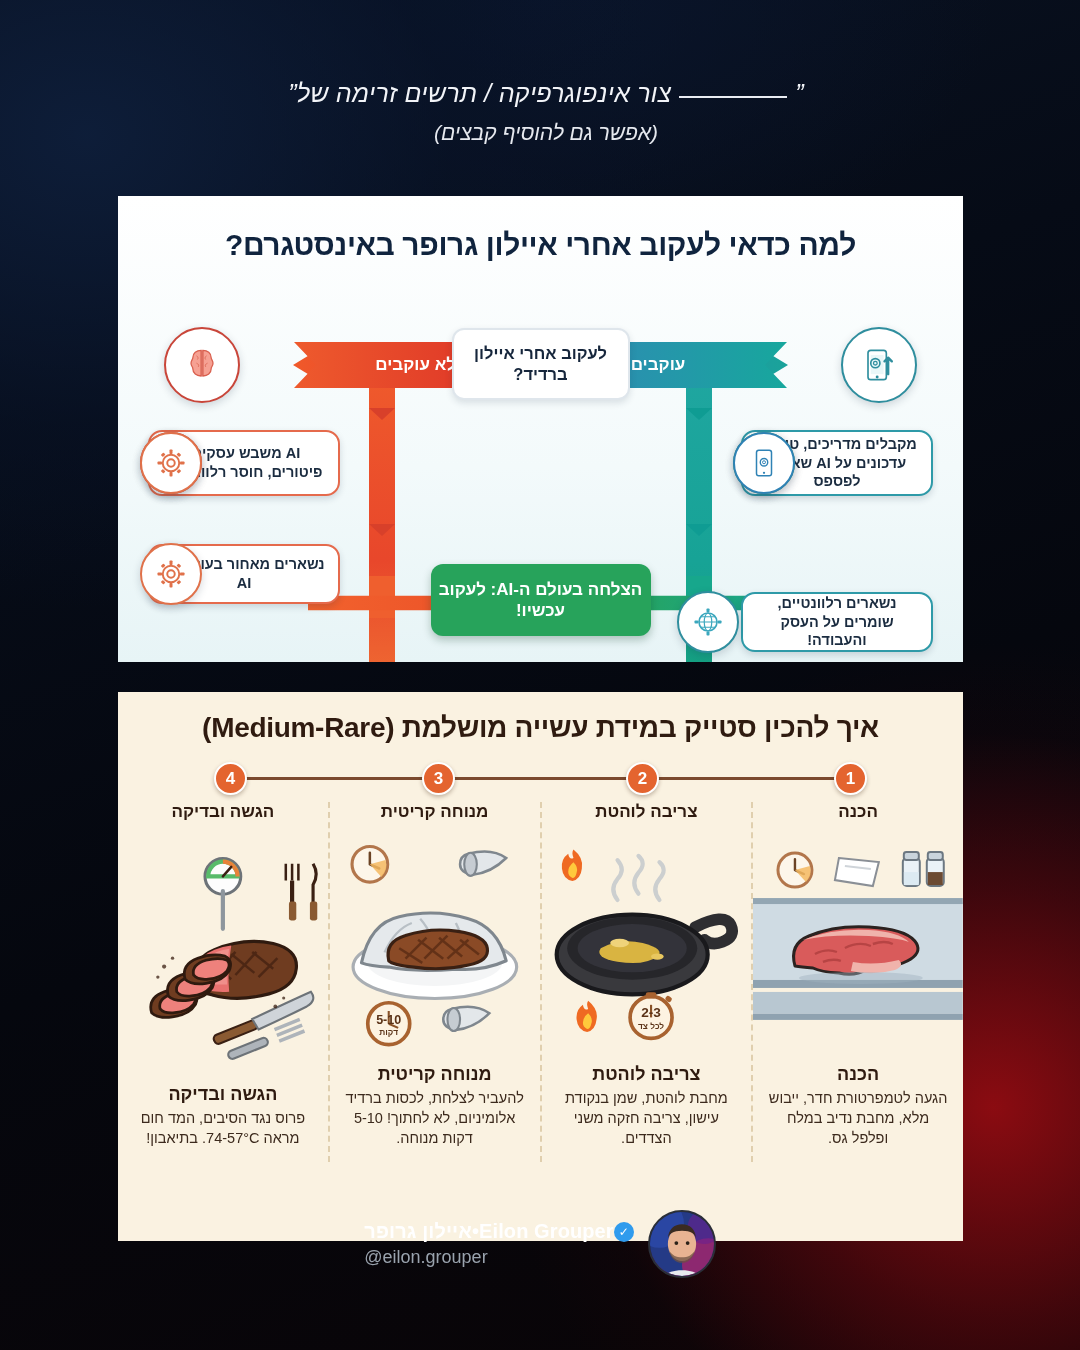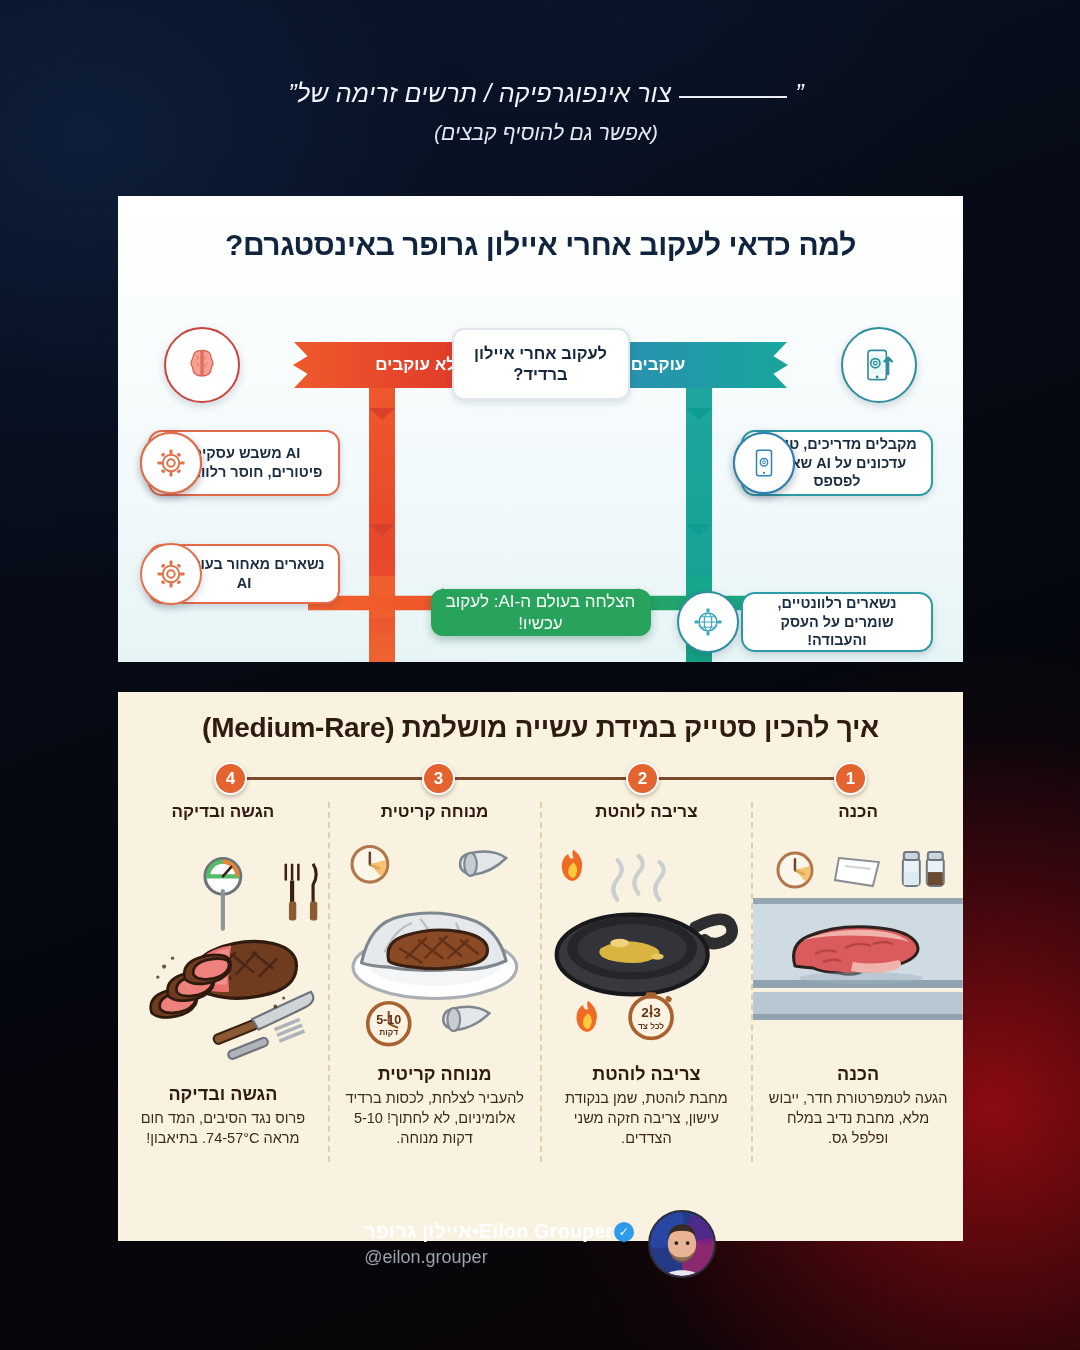--- a/index.html
+++ b/index.html
@@ -148,24 +148,24 @@
   .arrow-trio { display: flex; align-items: flex-end; gap: 4px; padding: 0 6px; }
   .arrow-trio span { display: block; width: 12px; background: currentColor;
     clip-path: polygon(50% 0, 100% 36%, 72% 36%, 72% 100%, 28% 100%, 28% 36%, 0 36%); }
   .arrow-trio .a1 { height: 30px; }
   .arrow-trio .a2 { height: 44px; }
   .arrow-trio .a3 { height: 36px; }
 
   
   .result-box {
     position: absolute; left: 50%; transform: translateX(-50%); bottom: 22px;
-    width: 220px; height: 47px; background: #27a35b; border-radius: 12px;
+    width: 220px; height: 72px; background: #27a35b; border-radius: 12px;
     display: flex; align-items: center; justify-content: center;
     direction: rtl; text-align: center; color: #fff;
-    font-size: 17px; font-weight: 400; line-height: 1.25; z-index: 6;
+    font-size: 17px; font-weight: 700; line-height: 1.25; z-index: 6;
     box-shadow: 0 4px 9px rgba(12,60,35,.28);
   }
   .funnel { position: absolute; bottom: 40px; height: 30px; z-index: 2; }
   #funnel-left  { left: 190px; width: 160px;
     background: linear-gradient(90deg,#f2622d,#ec5329);
     clip-path: polygon(0 26%, calc(100% - 26px) 26%, calc(100% - 26px) 0, 100% 50%, calc(100% - 26px) 100%, calc(100% - 26px) 74%, 0 74%); }
   #funnel-right { right: 190px; width: 160px;
     background: linear-gradient(270deg,#1aa78e,#27a35b);
     clip-path: polygon(100% 26%, 26px 26%, 26px 0, 0 50%, 26px 100%, 26px 74%, 100% 74%); }
   .elbow { position: absolute; width: 26px; z-index: 1; }

